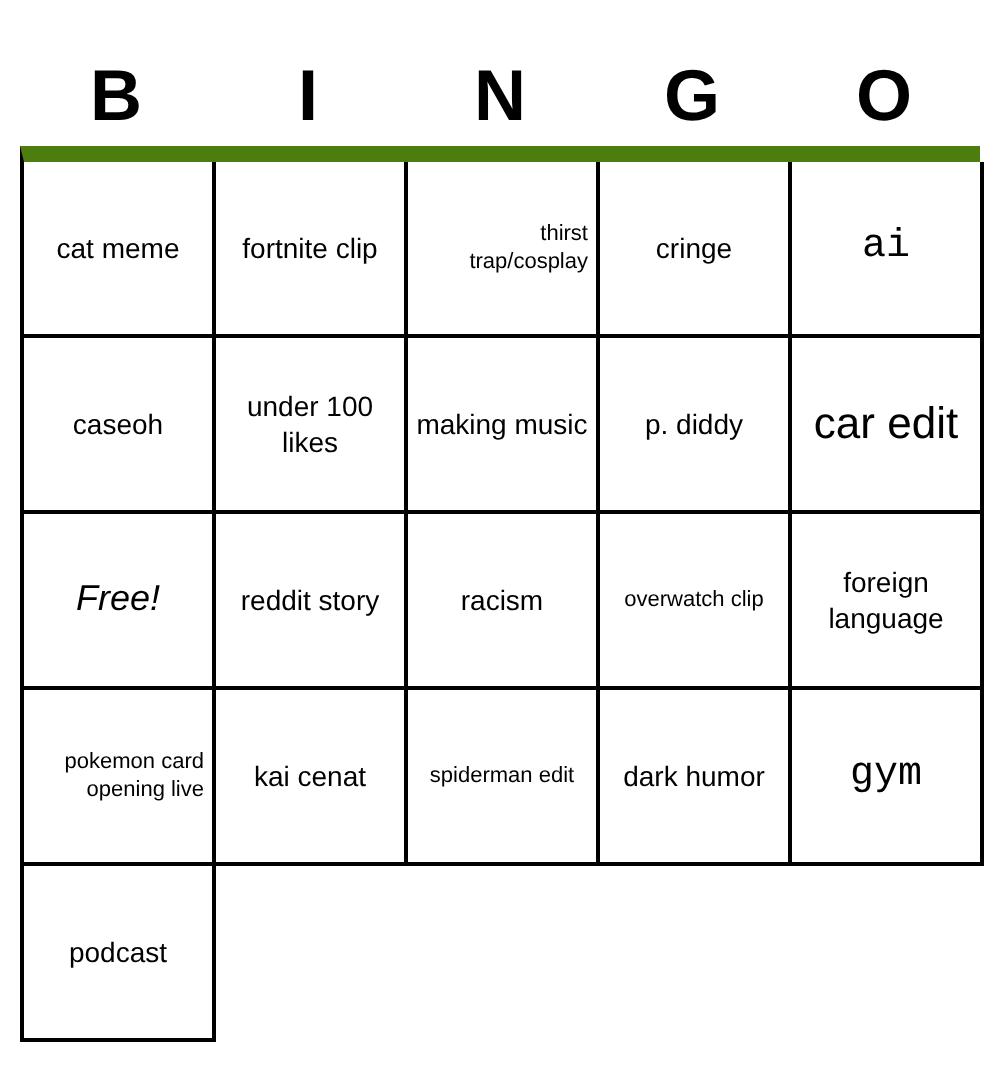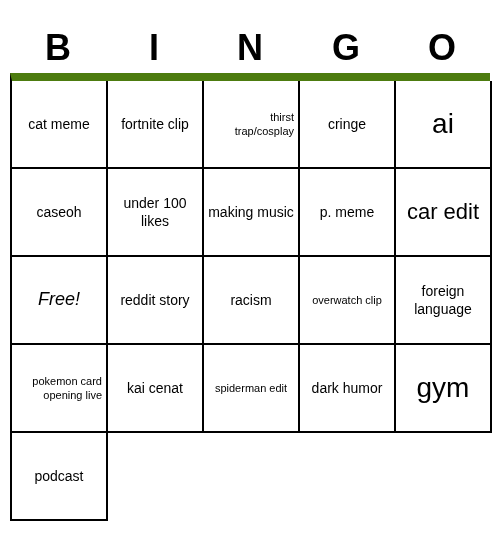--- a/index.html
+++ b/index.html
@@ -60,21 +60,22 @@
       font-size: 14px;
       line-height: 1.3;
     }
 
     .bingo-cell.large span {
       font-size: 22px;
       font-weight: normal;
     }
 
     .bingo-cell.xlarge span {
-      font-size: 28px;
+      font-size: 20px;
+      font-family: Liberation Mono, monospace;
     }
 
     .bingo-cell.free span {
       font-size: 18px;
       font-weight: normal;
       font-style: italic;
     }
 
     .bingo-cell.small span {
       font-size: 11px;
@@ -111,21 +112,21 @@
       <div class="bingo-cell">
         <span>caseoh</span>
       </div>
       <div class="bingo-cell">
         <span>under 100 likes</span>
       </div>
       <div class="bingo-cell">
         <span>making music</span>
       </div>
       <div class="bingo-cell">
-        <span>p. meme</span>
+        <span>p. diddy</span>
       </div>
       <div class="bingo-cell large">
         <span>car edit</span>
       </div>
       <div class="bingo-cell free">
         <span>Free!</span>
       </div>
       <div class="bingo-cell">
         <span>reddit story</span>
       </div>

